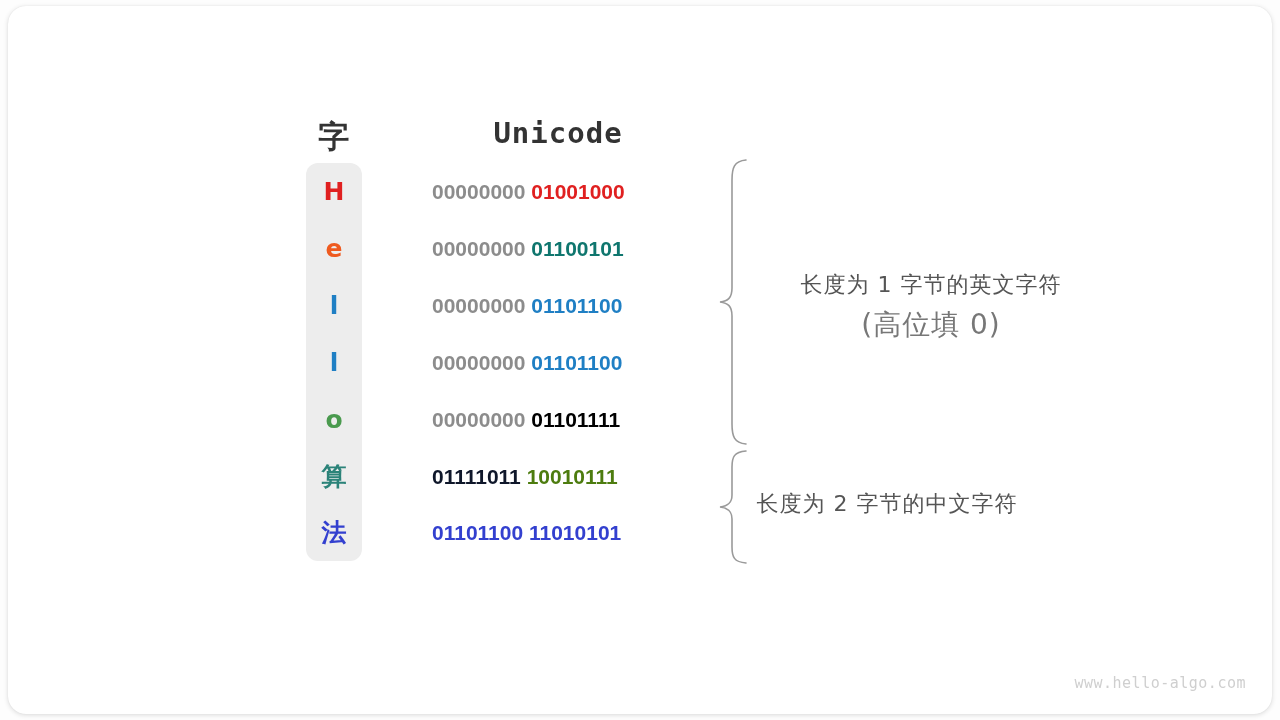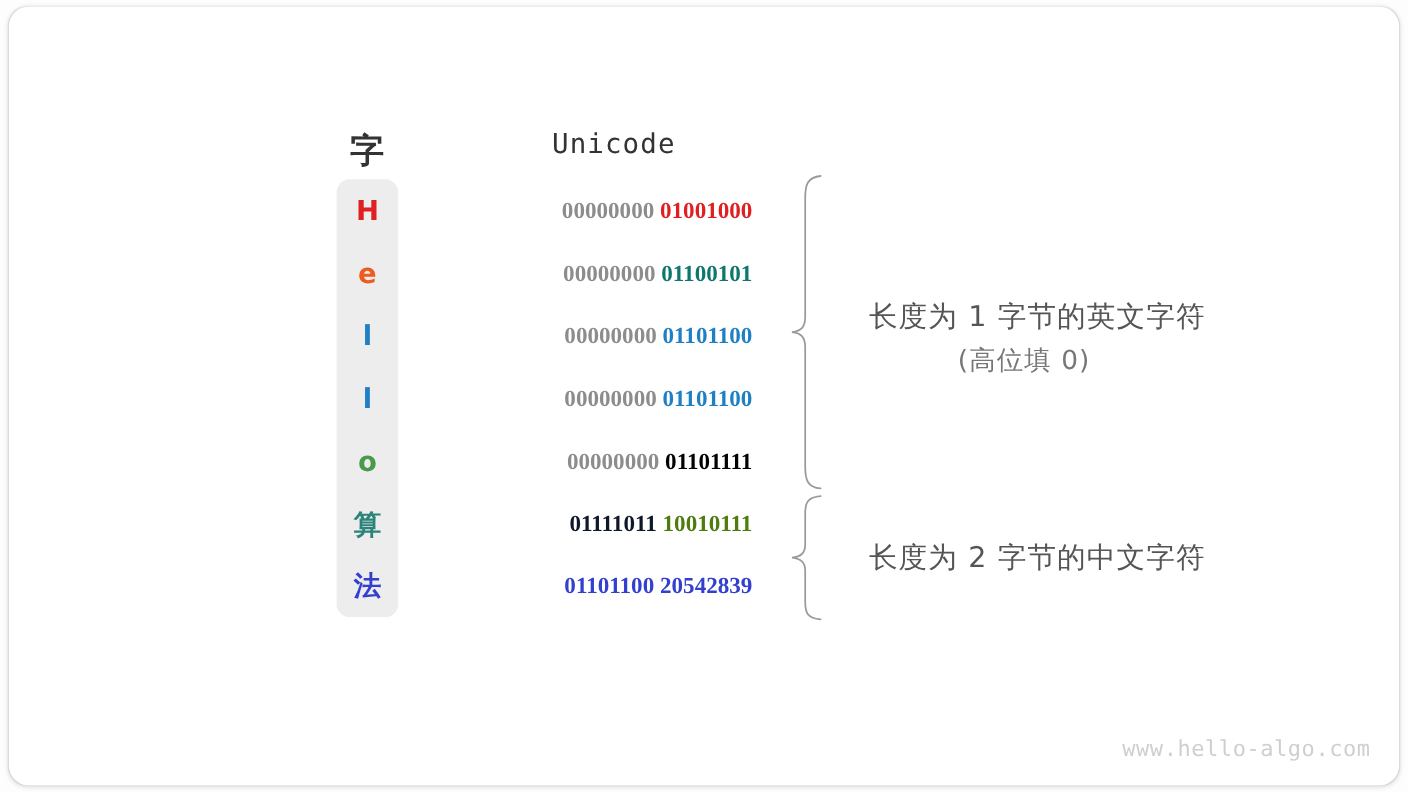--- a/index.html
+++ b/index.html
@@ -54,22 +54,22 @@
     color: #333333;
     font-family: "DejaVu Sans", "Liberation Sans", sans-serif;
     letter-spacing: 0.5px;
   }
   .hdr-unicode {
     position: absolute;
     left: 432px;
     top: 116px;
     width: 252px;
     text-align: center;
-    font-size: 25px;
-    font-weight: normal;
+    font-size: 29px;
+    font-weight: bold;
     color: #333333;
     font-family: "DejaVu Sans Mono", "Liberation Mono", monospace;
     letter-spacing: 1px;
   }
 
   
   .char-pill {
     position: absolute;
     left: 306px;
     top: 163px;
@@ -93,64 +93,63 @@
     text-align: center;
     font-size: 25px;
     font-weight: bold;
     line-height: 57px;
     font-family: "DejaVu Sans", "Liberation Sans", sans-serif;
   }
   .row-bits {
     position: absolute;
     left: 432px;
     width: 252px;
-    text-align: right;
+    text-align: left;
     font-size: 21px;
     font-weight: bold;
     line-height: 57px;
     white-space: pre;
-    font-family: Liberation Serif, serif;
+    font-family: Liberation Sans, sans-serif;
     letter-spacing: 0px;
   }
   .byte-hi { }
   .byte-lo { }
 
   
   .brace {
     position: absolute;
     pointer-events: none;
   }
 
   
   .annot {
     position: absolute;
     text-align: center;
     color: #555555;
     font-family: "DejaVu Sans", "Liberation Sans", sans-serif;
   }
   .annot .line1 {
-    font-size: 26px;
+    font-size: 22px;
     letter-spacing: 1px;
     white-space: pre;
-    text-align: right;
   }
   .annot .line2 {
-    font-size: 24px;
+    font-size: 28px;
     letter-spacing: 1px;
     margin-top: 6px;
     color: #777777;
     white-space: pre;
   }
 
   
   .watermark {
     position: absolute;
     right: 34px;
     bottom: 28px;
-    font-size: 20px;
+    font-size: 15px;
     color: #cfcfcf;
     font-family: "DejaVu Sans Mono", "Liberation Mono", monospace;
     letter-spacing: 0.5px;
   }
 </style>
 </head>
 <body>
 
 <div class="stage">
 
@@ -183,21 +182,21 @@
         <div class="row" style="top: 390.6px;">
           <div class="row-char" style="color: rgb(74, 154, 78);">o</div>
           <div class="row-bits"><span class="byte-hi" style="color: rgb(140, 140, 140);">00000000</span><span> </span><span class="byte-lo" style="color: #000000;">01101111</span></div>
         </div>
         <div class="row" style="top: 447.5px;">
           <div class="row-char" style="color: rgb(43, 131, 121);">算</div>
           <div class="row-bits"><span class="byte-hi" style="color: #0f172a;">01111011</span><span> </span><span class="byte-lo" style="color: #4d7c0f;">10010111</span></div>
         </div>
         <div class="row" style="top: 504.4px;">
           <div class="row-char" style="color: rgb(51, 64, 207);">法</div>
-          <div class="row-bits"><span class="byte-hi" style="color: rgb(51, 64, 207);">01101100</span><span> </span><span class="byte-lo" style="color: rgb(51, 64, 207);">20542839</span></div>
+          <div class="row-bits"><span class="byte-hi" style="color: rgb(51, 64, 207);">01101100</span><span> </span><span class="byte-lo" style="color: rgb(51, 64, 207);">11010101</span></div>
         </div>
       </div>
 
     <svg class="brace" style="left:716px; top:158px;" width="34" height="288" viewBox="0 0 34 288">
       <path d="M 30 2
                C 18 3, 16 10, 16 22
                L 16 130
                C 16 140, 12 143, 4 144
                C 12 145, 16 148, 16 158
                L 16 266
@@ -212,20 +211,20 @@
                C 12 59, 16 62, 16 70
                L 16 98
                C 16 108, 18 113, 30 114" fill="none" stroke="#9a9a9a" stroke-width="1.6" stroke-linecap="round"></path>
     </svg>
 
     <div class="annot" style="left:766px; top:270px; width:330px;">
       <div class="line1">长度为 1 字节的英文字符</div>
       <div class="line2">(高位填 0)</div>
     </div>
 
-    <div class="annot" style="left:766px; top:489px; width:330px;">
+    <div class="annot" style="left:722px; top:489px; width:330px;">
       <div class="line1">长度为 2 字节的中文字符</div>
     </div>
 
     <div class="watermark">www.hello-algo.com</div>
 
   </div>
 </div>
 
 </body></html>

